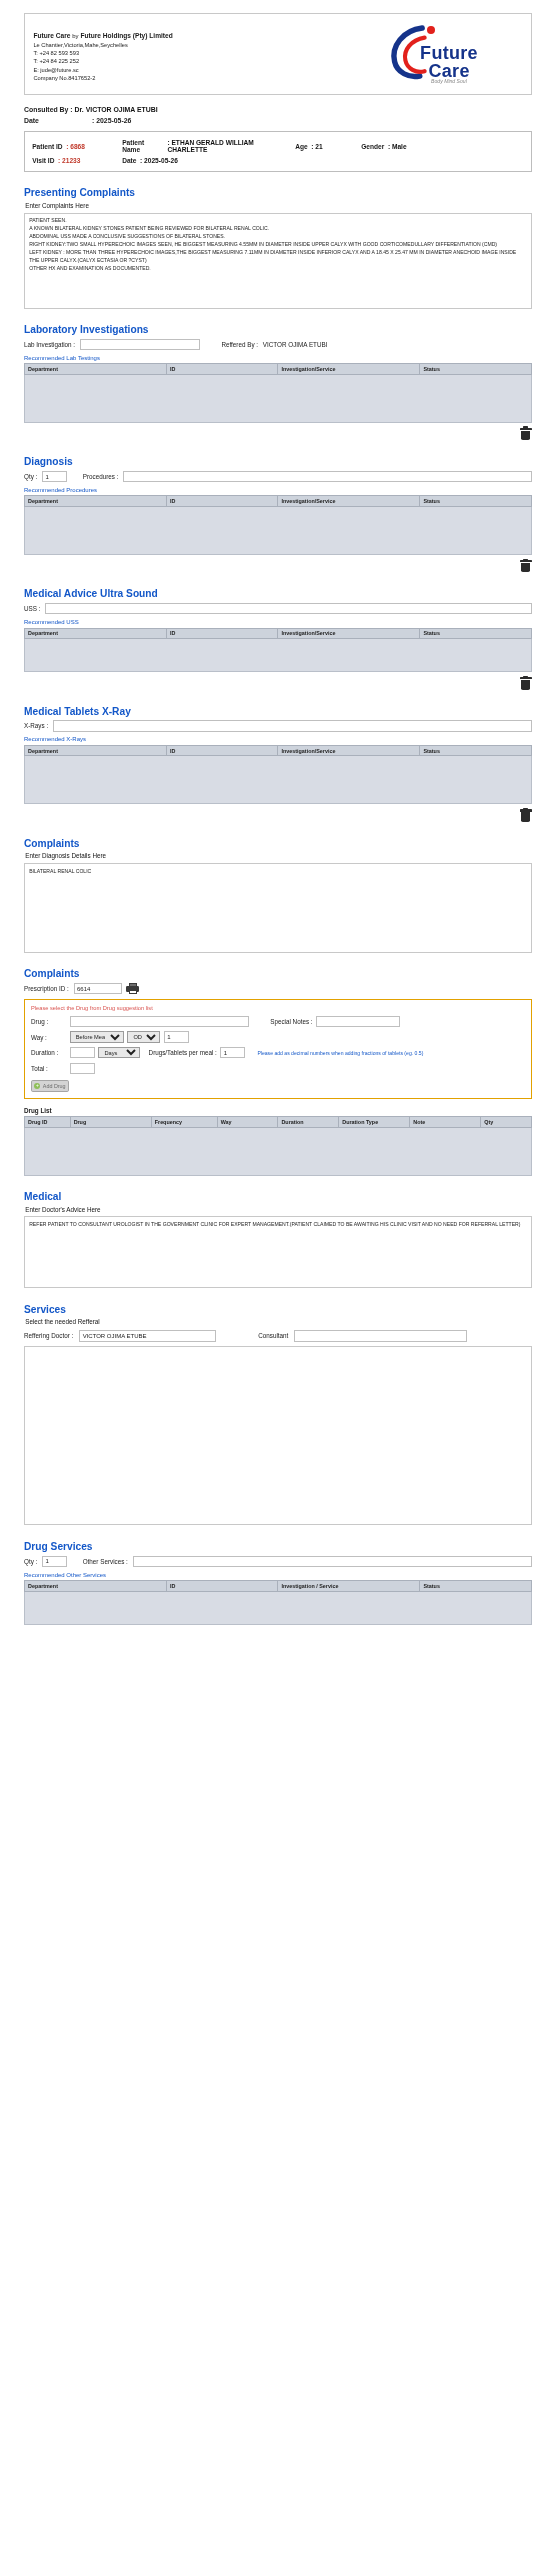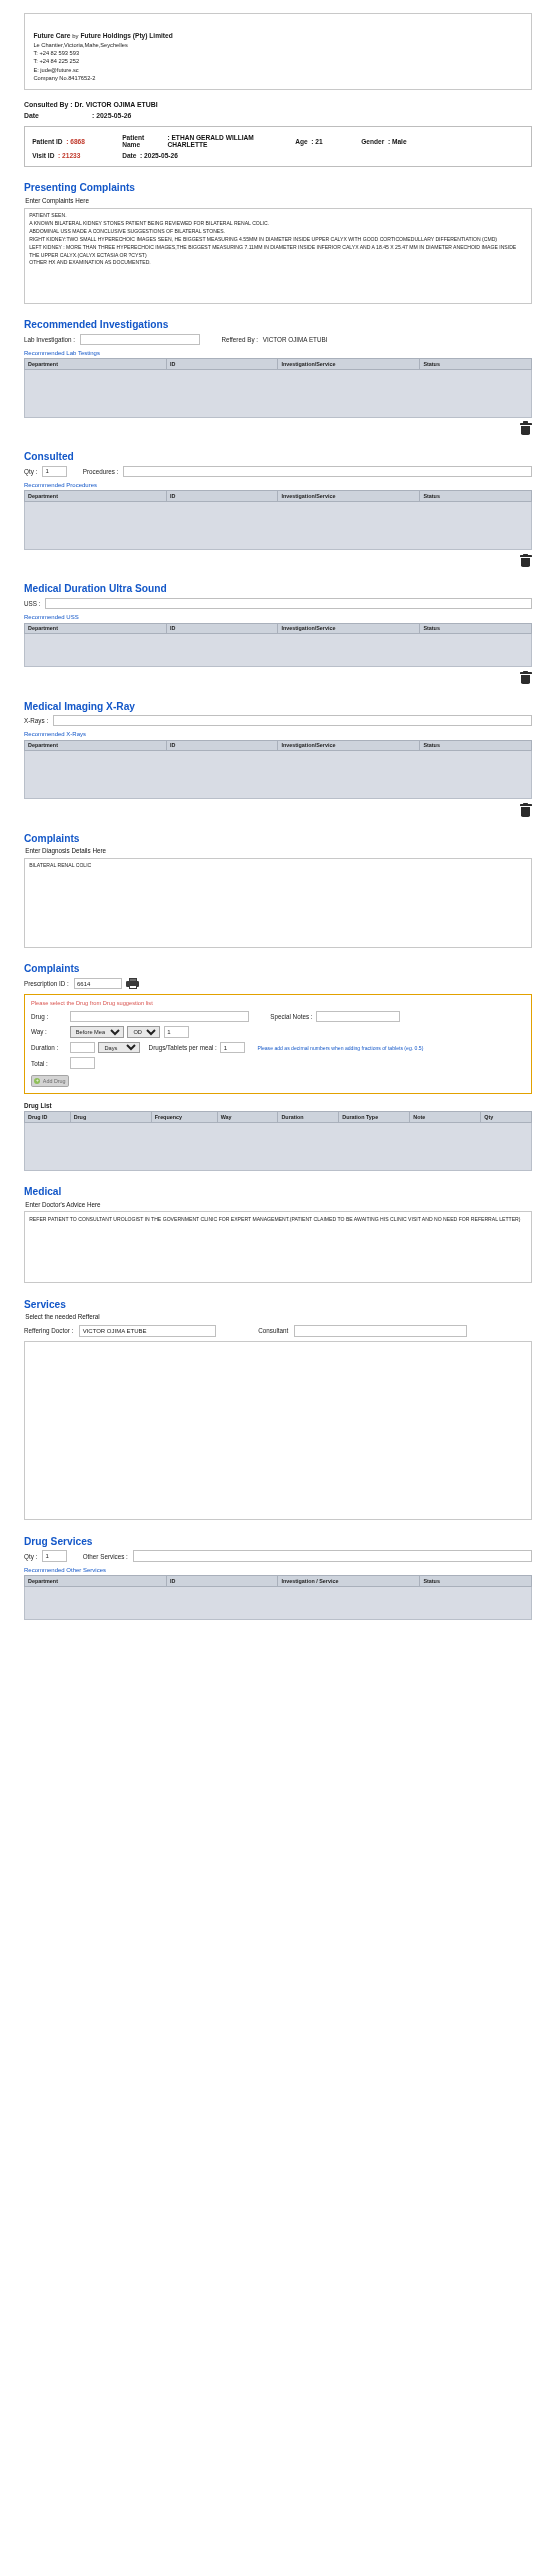--- a/index.html
+++ b/index.html
@@ -193,20 +193,34 @@
         <span>Future Care</span>
         <span class="sub">by</span>
         <span>Future Holdings (Pty) Limited</span>
       </div>
       <div class="clinic-line">Le Chantier,Victoria,Mahe,Seychelles</div>
       <div class="clinic-line">T: +24  82 593 593</div>
       <div class="clinic-line">T: +24  84 225 252</div>
       <div class="clinic-line">E: jude@future.sc</div>
       <div class="clinic-line">Company No.8417652-2</div>
     </div>
+    <div class="header-right">
+      <div class="logo-wrap">
+        <svg class="logo-swoosh" viewBox="0 0 100 100">
+          <path d="M62 10 C 30 14, 10 40, 16 66 C 20 84, 40 94, 58 90" fill="none" stroke="#15338a" stroke-width="9" stroke-linecap="round"></path>
+          <path d="M66 26 C 44 30, 30 46, 34 64 C 37 78, 52 86, 66 82" fill="none" stroke="#e2211c" stroke-width="7" stroke-linecap="round"></path>
+        </svg>
+        <div class="logo-dot"></div>
+        <div class="logo-word">
+          <span>Future</span>
+          <span class="l2">Care</span>
+        </div>
+        <div class="logo-tag">Body Mind Soul</div>
+      </div>
+    </div>
   </div>
 
   <div class="consult-line">
     <span>Consulted By  :</span>
     <span class="doc">Dr.  VICTOR OJIMA ETUBI</span>
   </div>
   <div class="date-line">
     <span class="lbl">Date</span>
     <span>: 2025-05-26</span>
   </div>
@@ -244,21 +258,21 @@
 
   <h2 class="sec">Presenting Complaints</h2>
   <div class="sub-label">Enter Complaints Here</div>
   <div class="ta h-complaints">PATIENT SEEN.
 A KNOWN BILATERAL KIDNEY STONES PATIENT BEING REVIEWED FOR BILATERAL RENAL COLIC.
 ABDOMINAL USS MADE A CONCLUSIVE SUGGESTIONS OF BILATERAL STONES.
 RIGHT KIDNEY:TWO SMALL HYPERECHOIC IMAGES SEEN, HE BIGGEST MEASURING 4.55MM IN DIAMETER INSIDE UPPER CALYX WITH GOOD CORTICOMEDULLARY DIFFERENTIATION (CMD)
 LEFT KIDNEY : MORE THAN THREE HYPERECHOIC IMAGES,THE BIGGEST MEASURING 7.11MM IN DIAMETER INSIDE INFERIOR CALYX AND A 18.45 X 25.47 MM IN DIAMETER ANECHOID IMAGE INSIDE THE UPPER CALYX.(CALYX ECTASIA OR ?CYST)
 OTHER HX AND EXAMINATION AS DOCUMENTED.</div>
 
-  <h2 class="sec">Recommended  Investigations</h2>
+  <h2 class="sec">Laboratory  Investigations</h2>
   <div class="inline-row">
     <span>Lab Investigation :</span>
     <div class="txt w-md"></div>
     <span style="margin-left:16.7px;">Reffered By  :</span>
     <span>VICTOR OJIMA ETUBI</span>
   </div>
   <div class="blue-small">Recommended Lab Testings</div>
   <table class="grid">
     <tbody>
         <tr>
@@ -271,21 +285,21 @@
     </table>
   <div class="grid-body h-md"></div>
   <div class="trash-row">
     <div class="trash">
       <div class="handle"></div>
         <div class="lid"></div>
         <div class="can"></div>
     </div>
   </div>
 
-  <h2 class="sec">Consulted</h2>
+  <h2 class="sec">Diagnosis</h2>
   <div class="inline-row">
     <span>Qty :</span>
     <div class="txt w-sm">1</div>
     <span style="margin-left:10.8px;">Procedures :</span>
     <div class="txt w-full"></div>
   </div>
   <div class="blue-small">Recommended Procedures</div>
   <table class="grid">
     <tbody>
         <tr>
@@ -298,21 +312,21 @@
     </table>
   <div class="grid-body h-md"></div>
   <div class="trash-row">
     <div class="trash">
       <div class="handle"></div>
         <div class="lid"></div>
         <div class="can"></div>
     </div>
   </div>
 
-  <h2 class="sec">Medical Duration Ultra Sound</h2>
+  <h2 class="sec">Medical Advice Ultra Sound</h2>
   <div class="inline-row">
     <span>USS :</span>
     <div class="txt w-full"></div>
   </div>
   <div class="blue-small">Recommended USS</div>
   <table class="grid">
     <tbody>
         <tr>
       <th style="width:28%">Department</th>
       <th style="width:22%">ID</th>
@@ -323,21 +337,21 @@
     </table>
   <div class="grid-body h-sm"></div>
   <div class="trash-row">
     <div class="trash">
       <div class="handle"></div>
         <div class="lid"></div>
         <div class="can"></div>
     </div>
   </div>
 
-  <h2 class="sec">Medical Imaging X-Ray</h2>
+  <h2 class="sec">Medical Tablets X-Ray</h2>
   <div class="inline-row">
     <span>X-Rays :</span>
     <div class="txt w-full"></div>
   </div>
   <div class="blue-small">Recommended X-Rays</div>
   <table class="grid">
     <tbody>
         <tr>
       <th style="width:28%">Department</th>
       <th style="width:22%">ID</th>

